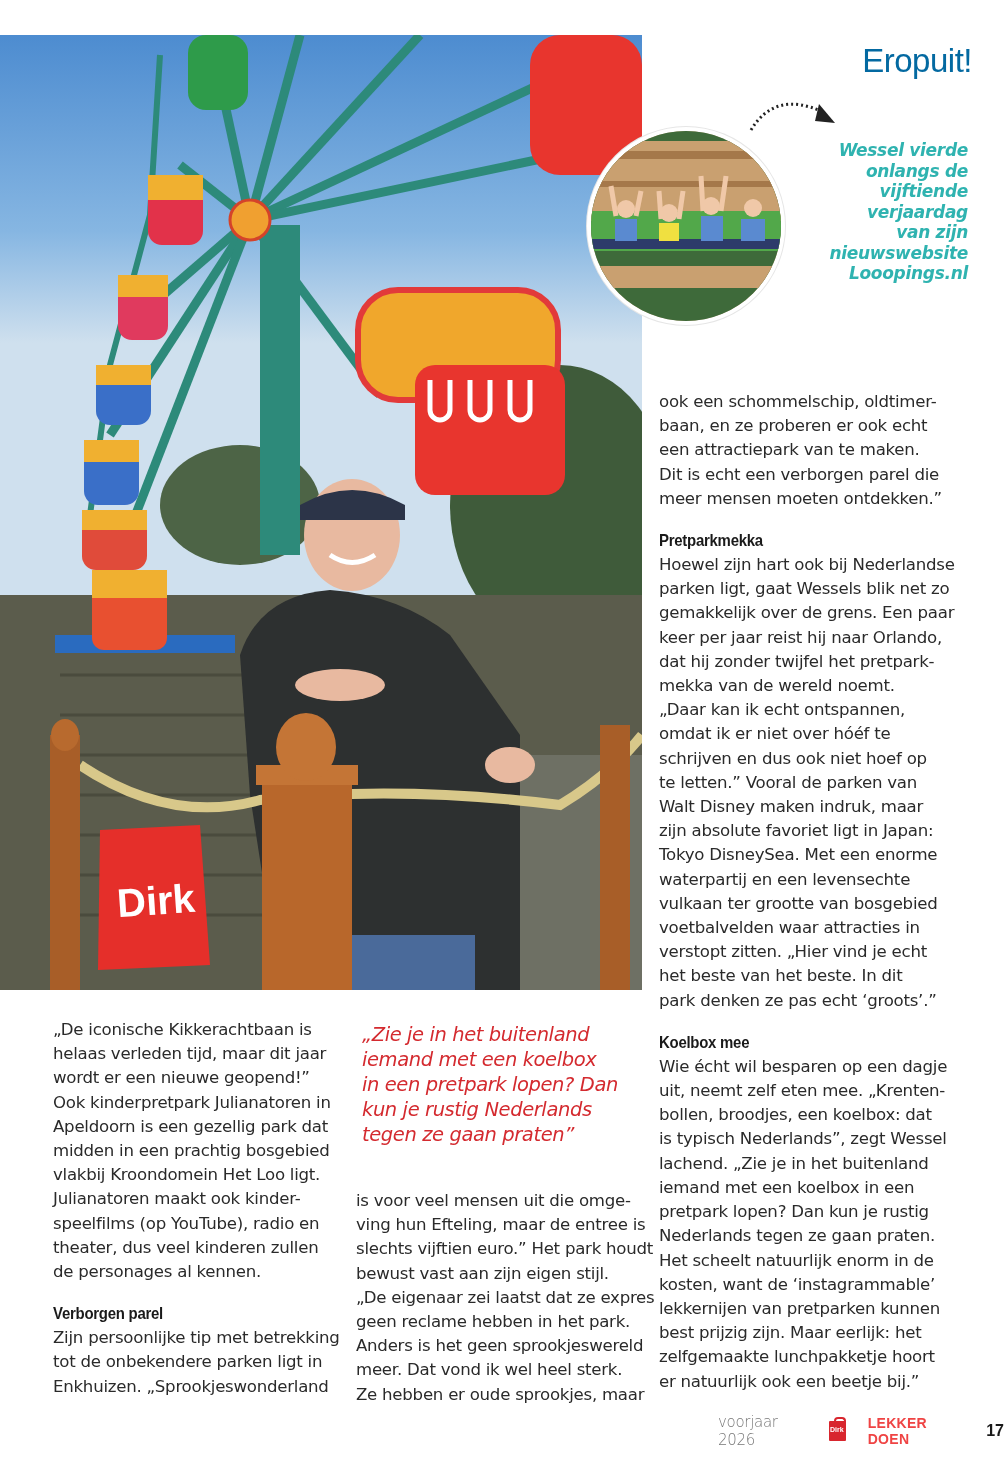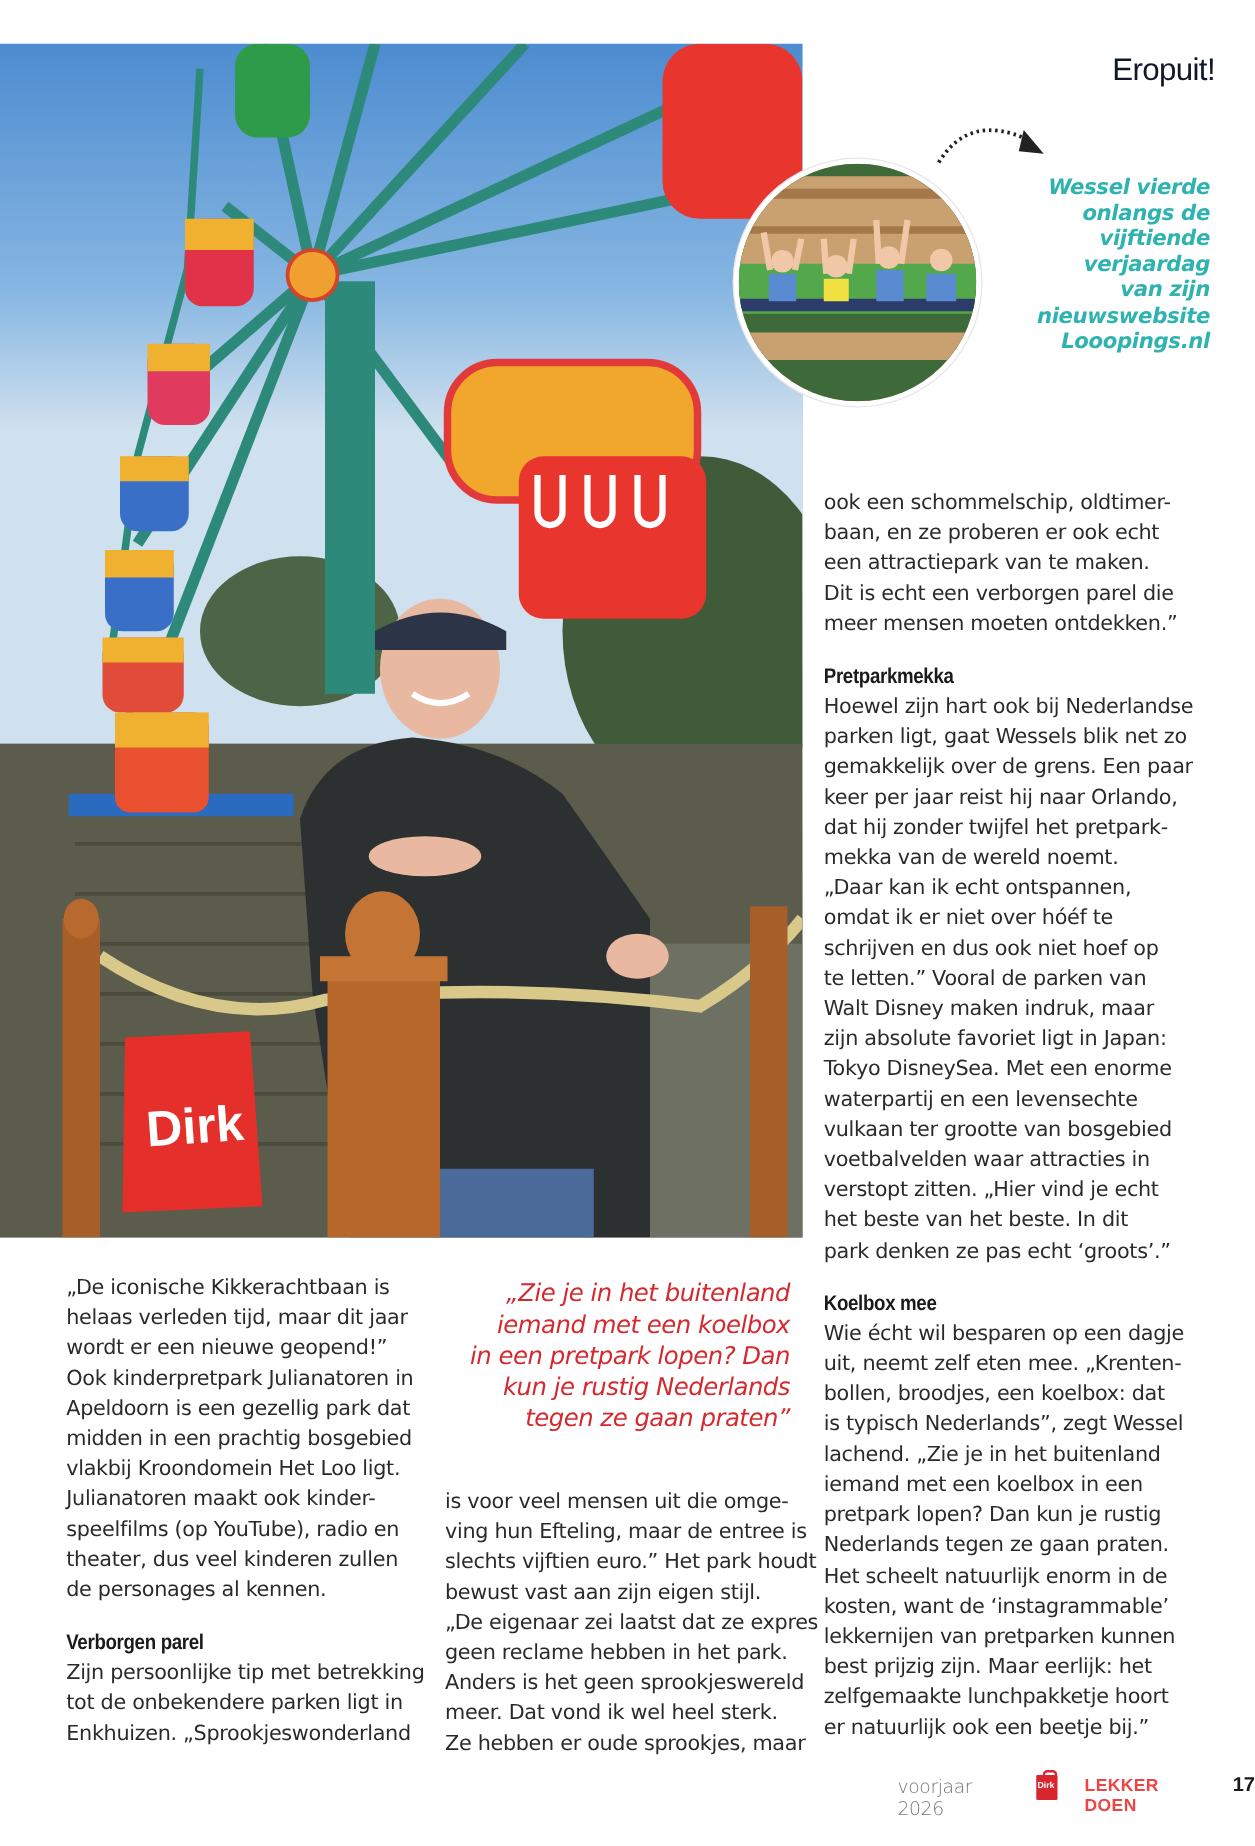--- a/index.html
+++ b/index.html
@@ -4,21 +4,21 @@
 <style>
   html, body { margin:0; padding:0; }
   body { width:1004px; height:1477px; background:#ffffff; position:relative; overflow:hidden;
          font-family:"Liberation Sans", "DejaVu Sans", sans-serif; color:#2a2a2a; }
 
   
   .photo { position:absolute; left:0; top:35px; width:642px; height:955px; overflow:hidden;
            background:linear-gradient(180deg,#5a93cf 0%,#7fb0e0 30%,#b9d3ea 45%,#8aa08a 55%,#5b5a48 75%,#4a4a40 100%); }
   .photo svg { position:absolute; left:0; top:0; }
 
-  .section-label { position:absolute; right:32px; top:42px; font-size:25px; color:#0f172a;
+  .section-label { position:absolute; right:32px; top:42px; font-size:33px; color:#0369a1;
                    font-family:"Liberation Sans", sans-serif; letter-spacing:-0.5px; }
 
   
   .inset { position:absolute; left:587px; top:127px; width:190px; height:190px; border-radius:50%;
            border:4px solid #ffffff; overflow:hidden; background:#c9a87a; box-shadow:0 0 0 1px #e6e6e6; }
   .inset svg { position:absolute; left:0; top:0; }
 
   .arrow { position:absolute; left:745px; top:90px; }
 
   .caption { position:absolute; left:818px; top:140px; width:150px; text-align:right;
@@ -30,25 +30,25 @@
   .col p { margin:0; }
   .col h3 { margin:0; font-family:"Liberation Sans", sans-serif; font-weight:bold; font-size:17px;
             line-height:24px; color:#1a1a1a; letter-spacing:-0.3px; transform:scaleX(0.88);
             transform-origin:left; }
   .col .gap { height:18px; }
 
   .col-right-top { left:659px; top:390px; width:300px; }
   .col-left { left:53px; top:1018px; width:290px; }
   .col-mid-body { left:356px; top:1189px; width:300px; }
 
-  .pullquote { position:absolute; left:362px; top:1022px; width:270px; text-align:right;
+  .pullquote { position:absolute; left:362px; top:1022px; width:270px; text-align:left;
                color:#d42a2f; font-family:"DejaVu Sans", sans-serif; font-size:19.5px; line-height:25px;
                font-style:italic; letter-spacing:-0.4px; }
 
-  .footer { position:absolute; left:718px; top:1420px; height:22px; display:flex; align-items:flex-start; gap:22px; }
+  .footer { position:absolute; left:718px; top:1420px; height:22px; display:flex; align-items:center; gap:22px; }
   .footer .season { font-family:"DejaVu Sans", sans-serif; font-size:15px; color:#777; font-weight:300; letter-spacing:-0.3px; }
   .footer .logo { width:19px; height:20px; background:#d8262e; position:relative; border-radius:1px; }
   .footer .logo::before { content:""; position:absolute; left:5px; top:-4px; width:8px; height:6px;
                           border:2px solid #d8262e; border-bottom:none; border-radius:4px 4px 0 0; }
   .footer .logo span { position:absolute; left:1px; top:5px; font-size:7px; font-weight:bold; color:#fff;
                        font-family:"Liberation Sans", sans-serif; }
   .footer .brand { font-family:"Liberation Sans", sans-serif; font-weight:bold; font-size:14px; color:#ef4444; letter-spacing:0.3px; }
   .footer .page { font-family:"Liberation Sans", sans-serif; font-weight:bold; font-size:16px; color:#1a1a1a; margin-left:4px; }
 </style>
 </head>

